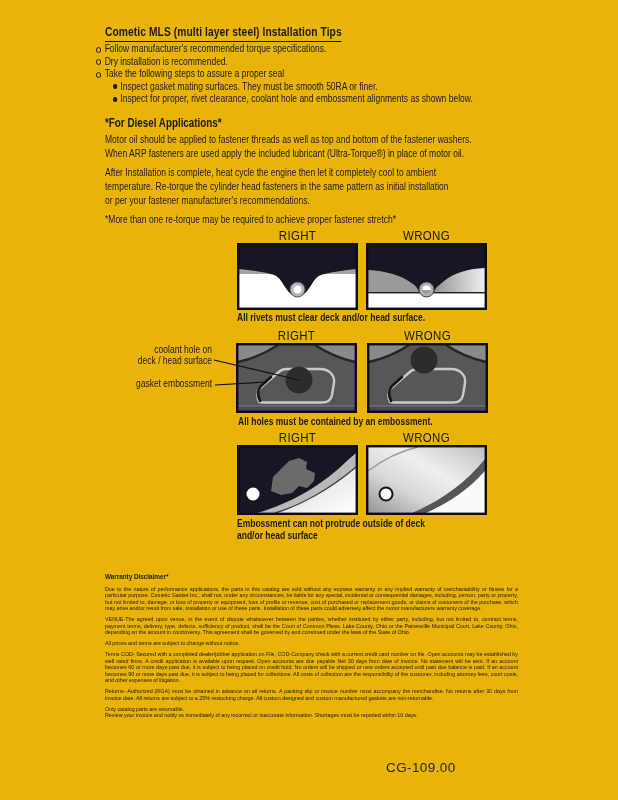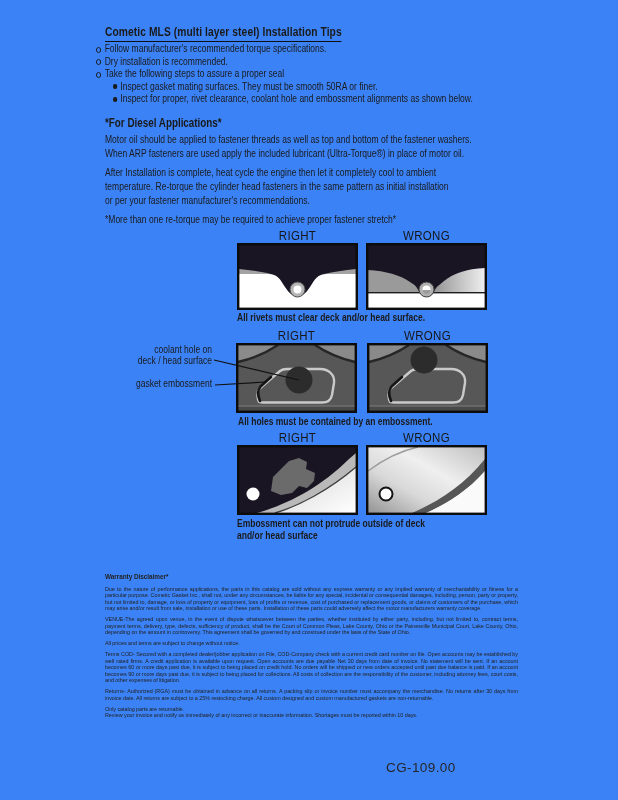--- a/index.html
+++ b/index.html
@@ -1,17 +1,17 @@
 <!DOCTYPE html>
 <html><head>
 <meta charset="utf-8">
 <style>
   html,body { margin:0; padding:0; background:#ffffff; }
   .page {
-    position:relative; width:618px; height:800px; background:#3b82f6; overflow:hidden;
+    position:relative; width:618px; height:800px; background:#eab308; overflow:hidden;
     font-family:"Liberation Sans", sans-serif; color:#1a1a1a;
   }
   .abs { position:absolute; }
   .condense   { transform:scaleX(0.85); transform-origin:0 0; }
   .condense-c { transform:scaleX(0.85); transform-origin:50% 0; }
   .condense-r { transform:scaleX(0.85); transform-origin:100% 0; }
   .prewrap { white-space:pre-line; }
 
   .title {
     left:105px; top:24px; font-size:13.5px; font-weight:700; letter-spacing:0.1px;

